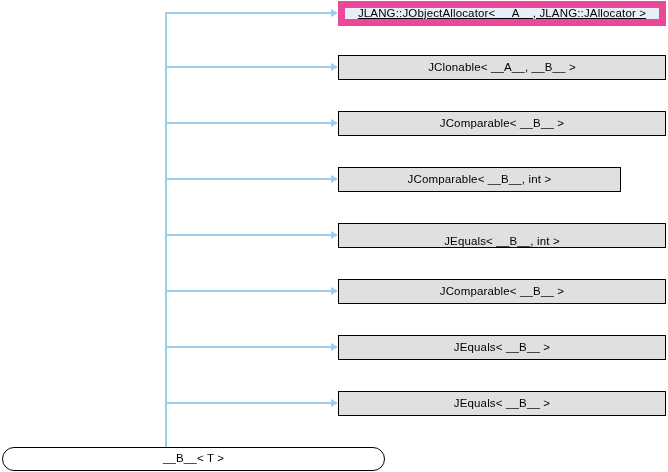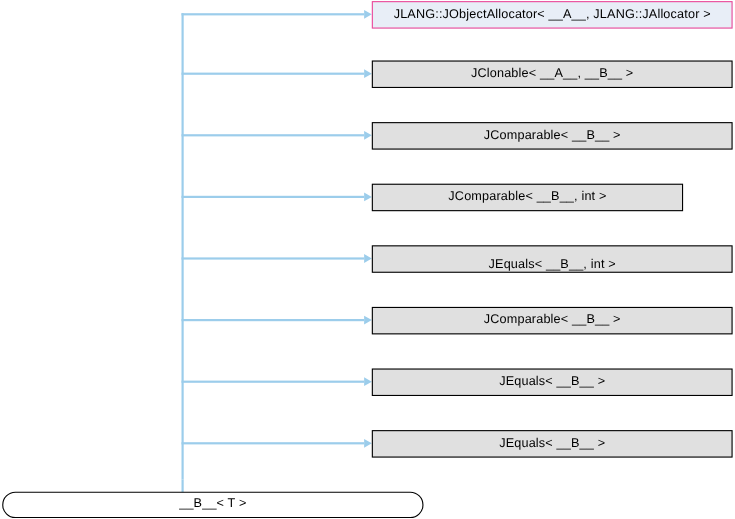--- a/index.html
+++ b/index.html
@@ -44,21 +44,22 @@
     align-items: center;
     justify-content: center;
     font-size: 11.5px;
     line-height: 1;
     color: #000000;
     white-space: nowrap;
     letter-spacing: 0.15px;
   }
   .node.base {
     background: #e8eef7;
-    border: 1px solid #ec4899;
+    border: 7px solid #ec4899;
+    text-decoration: underline;
   }
   .node.iface {
     background: #e0e0e0;
     border: 1px solid #000000;
   }
   .node.root {
     background: #ffffff;
     border: 1px solid #000000;
   }
   .node-label {

